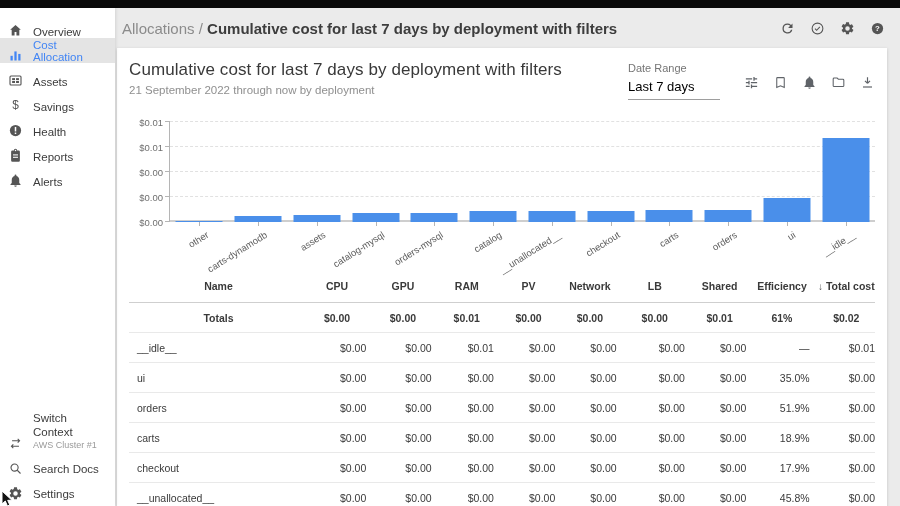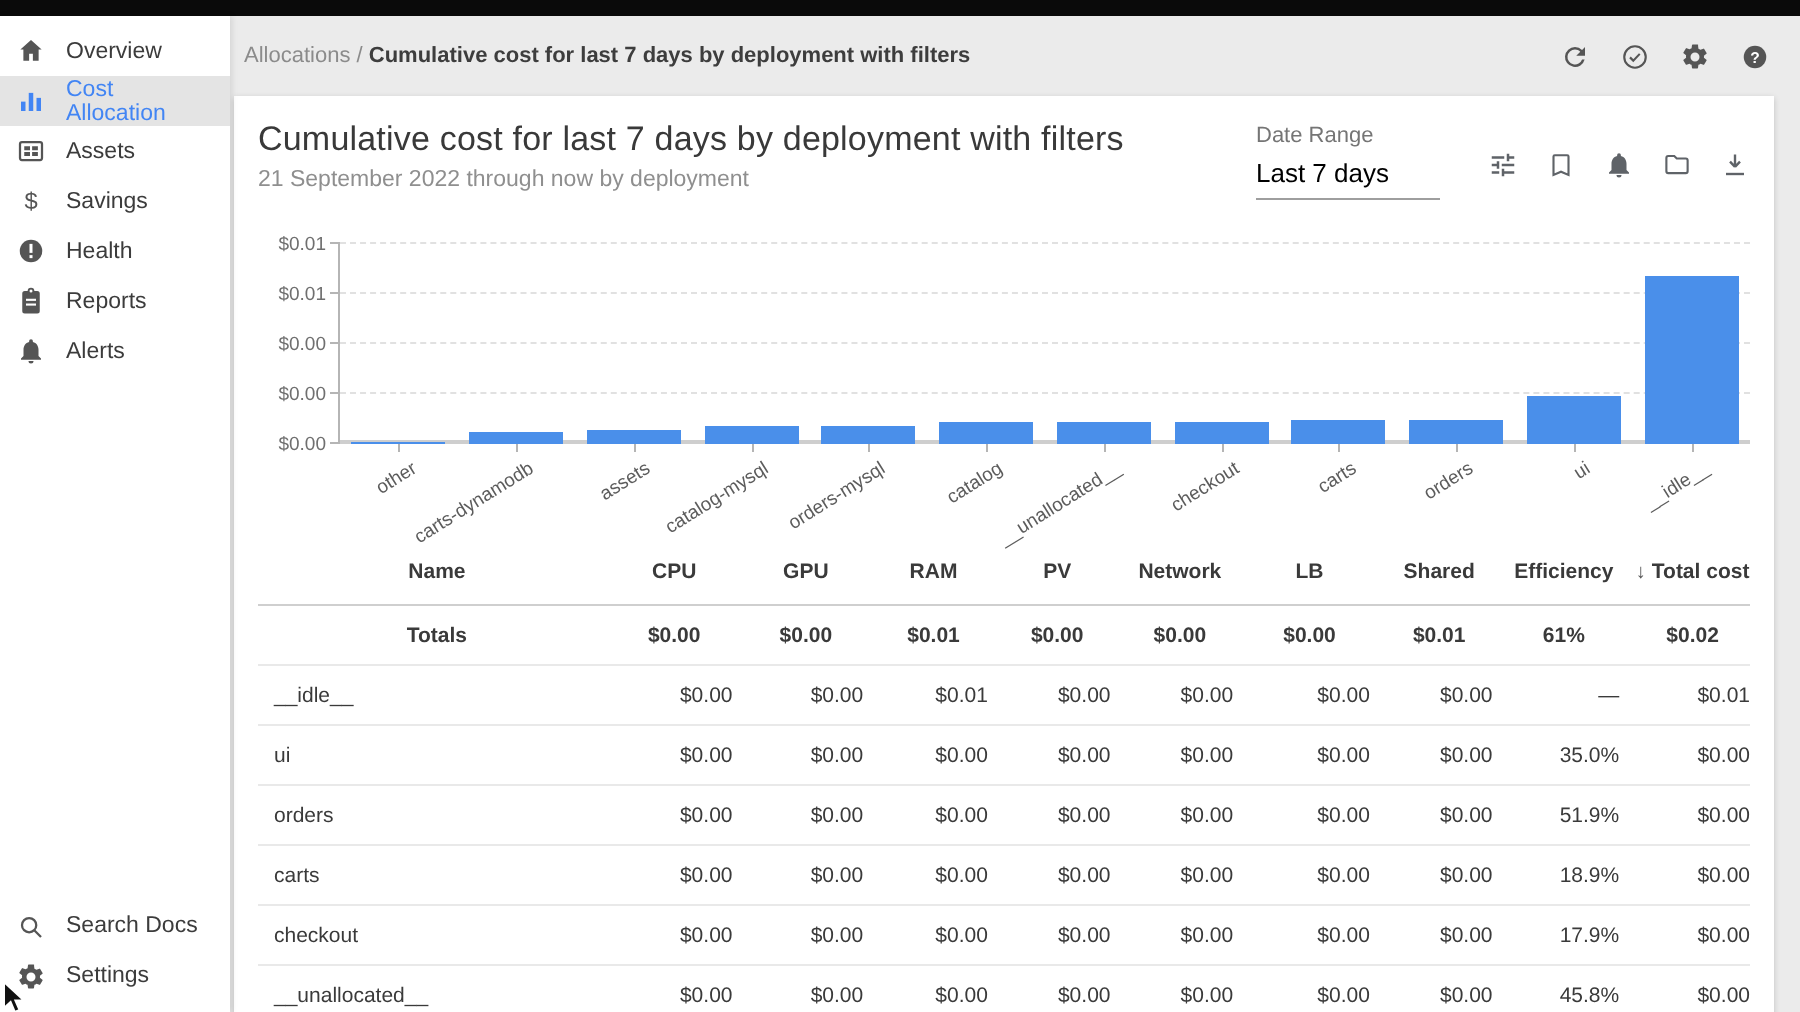--- a/index.html
+++ b/index.html
@@ -3,34 +3,34 @@
 <meta charset="utf-8">
 <style>
   * { margin:0; padding:0; box-sizing:border-box; }
   html,body { width:900px; height:506px; overflow:hidden; }
   body { font-family:"Liberation Sans", sans-serif; background:#ebebeb; position:relative; }
   .topbar { height:8px; background:#0a0a0a; }
   .layout { display:flex; height:498px; }
 
   
   .sidebar { width:115px; background:#fff; display:flex; flex-direction:column; box-shadow:1px 0 3px rgba(0,0,0,.10); z-index:3; padding-top:5px; }
-  .sb-item { display:flex; align-items:center; gap:10px; padding:0 8px; height:25px; font-size:11.5px; color:#3c3c3c; cursor:pointer; flex:none; }
+  .sb-item { display:flex; align-items:flex-end; gap:10px; padding:0 8px; height:25px; font-size:11.5px; color:#3c3c3c; cursor:pointer; flex:none; }
   .sb-item.active { background:#e4e4e4; color:#4285f4; }
   .sb-icon { width:15px; height:15px; color:#555; flex:none; display:inline-block; }
   .sb-item.active .sb-icon { color:#4285f4; }
   .sb-icon svg { width:100%; height:100%; display:block; }
   .sb-footer { margin-top:auto; padding-bottom:5px; }
   .sb-item.tall { height:36px; }
   .sb-text { display:flex; flex-direction:column; line-height:1.25; }
   .sb-sub { font-size:9px; color:#9a9a9a; }
 
   
   .main { flex:1; position:relative; overflow:hidden; }
   .main-header { height:40px; display:flex; align-items:center; padding:0 15px 0 7px; }
-  .breadcrumb { font-size:11px; color:#8b8b8b; }
+  .breadcrumb { font-size:15px; color:#8b8b8b; }
   .bc-page { color:#3d3d3d; font-weight:bold; }
   .header-actions { margin-left:auto; display:flex; gap:15px; color:#555; align-items:center; }
   .hicon { width:15px; height:15px; cursor:pointer; }
   .hicon svg { width:100%; height:100%; display:block; }
 
   .card { position:absolute; left:2px; right:13px; top:40px; height:500px; background:#fff; box-shadow:0 1px 3px rgba(0,0,0,.18); padding:12px; }
 
   .card-head { display:flex; align-items:flex-start; }
   .page-title { font-size:17px; color:#393939; font-weight:normal; letter-spacing:.1px; }
   .page-subtitle { font-size:11.5px; color:#8f8f8f; margin-top:4px; }
@@ -137,20 +137,32 @@
         <div class="sb-item">
           <span class="sb-icon">
             <svg viewBox="0 0 24 24">
               <path d="M12 22a2 2 0 0 0 2-2h-4a2 2 0 0 0 2 2zm6-6v-5c0-3.1-1.6-5.6-4.5-6.3V4a1.5 1.5 0 0 0-3 0v.7C7.6 5.4 6 7.9 6 11v5l-2 2v1h16v-1z" fill="currentColor"></path>
             </svg>
           </span>
           <span class="sb-label">Alerts</span>
         </div>
       </div>
     <div class="sb-footer">
+        <div class="sb-item tall">
+          <span class="sb-icon">
+            <svg viewBox="0 0 24 24">
+              <path d="M6.5 7.5h12M15.5 4.5l3 3-3 3" stroke="currentColor" stroke-width="1.7" fill="none"></path>
+              <path d="M17.5 16.5h-12m3 3-3-3 3-3" stroke="currentColor" stroke-width="1.7" fill="none"></path>
+            </svg>
+          </span>
+          <span class="sb-text">
+            <span class="sb-label">Switch Context</span>
+            <span class="sb-sub">AWS Cluster #1</span>
+          </span>
+        </div>
         <div class="sb-item">
           <span class="sb-icon">
             <svg viewBox="0 0 24 24">
               <circle cx="10.5" cy="10.5" r="5.7" stroke="currentColor" stroke-width="1.8" fill="none"></circle>
               <path d="M14.8 14.8 20 20" stroke="currentColor" stroke-width="1.8"></path>
             </svg>
           </span>
           <span class="sb-text">
             <span class="sb-label">Search Docs</span>
           </span>

